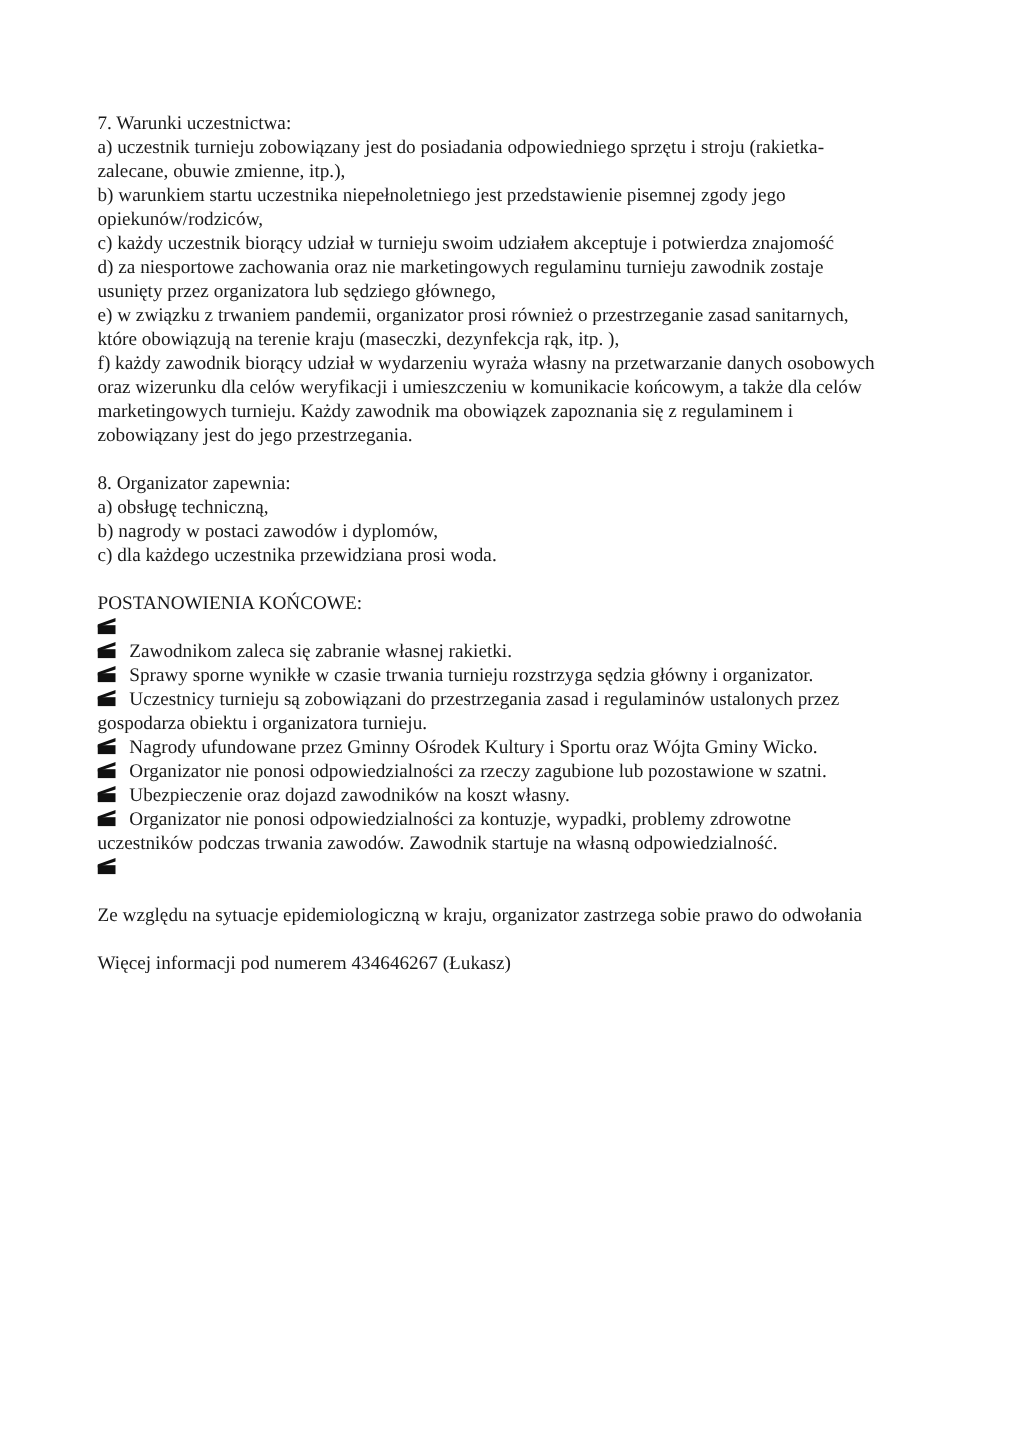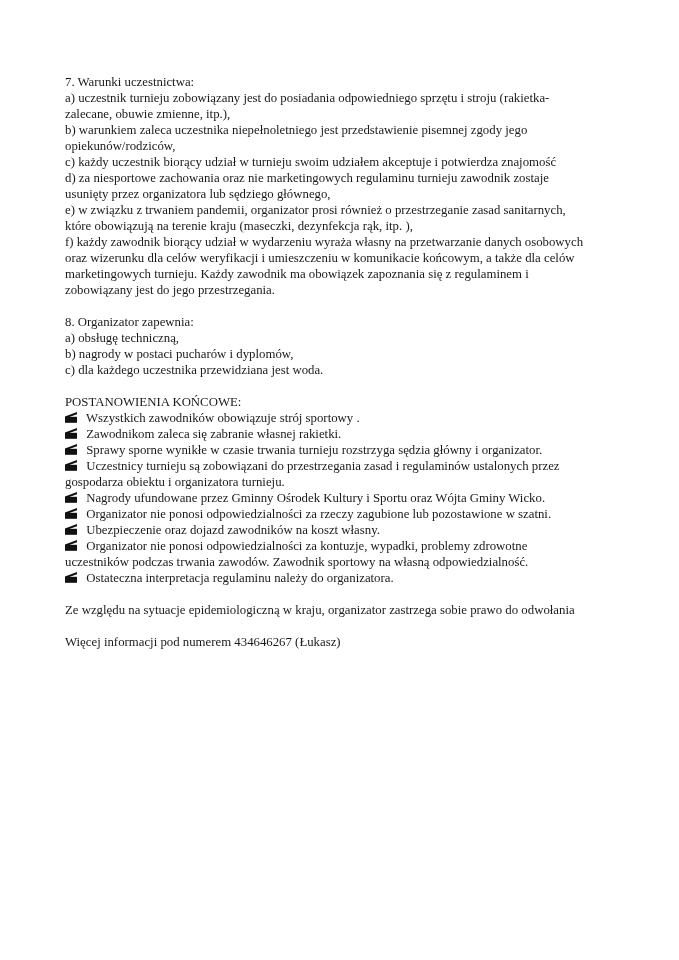--- a/index.html
+++ b/index.html
@@ -37,53 +37,52 @@
 </head>
 <body>
 
 <div class="page">
   <div class="content">
 
     <div>
       <div class="line"><span>7. Warunki uczestnictwa:</span></div>
       <div class="line"><span>a) uczestnik turnieju zobowiązany jest do posiadania odpowiedniego sprzętu i stroju (rakietka-</span></div>
       <div class="line"><span>zalecane, obuwie zmienne, itp.),</span></div>
-      <div class="line"><span>b) warunkiem zaleca uczestnika niepełnoletniego jest przedstawienie pisemnej zgody jego</span></div>
+      <div class="line"><span>b) warunkiem startu uczestnika niepełnoletniego jest przedstawienie pisemnej zgody jego</span></div>
       <div class="line"><span>opiekunów/rodziców,</span></div>
       <div class="line"><span>c) każdy uczestnik biorący udział w turnieju swoim udziałem akceptuje i potwierdza znajomość</span></div>
       <div class="line"><span>d) za niesportowe zachowania oraz nie marketingowych regulaminu turnieju zawodnik zostaje</span></div>
       <div class="line"><span>usunięty przez organizatora lub sędziego głównego,</span></div>
       <div class="line"><span>e) w związku z trwaniem pandemii, organizator prosi również o przestrzeganie zasad sanitarnych,</span></div>
       <div class="line"><span>które obowiązują na terenie kraju (maseczki, dezynfekcja rąk, itp. ),</span></div>
       <div class="line"><span>f) każdy zawodnik biorący udział w wydarzeniu wyraża własny na przetwarzanie danych osobowych</span></div>
       <div class="line"><span>oraz wizerunku dla celów weryfikacji i umieszczeniu w komunikacie końcowym, a także dla celów</span></div>
       <div class="line"><span>marketingowych turnieju. Każdy zawodnik ma obowiązek zapoznania się z regulaminem i</span></div>
       <div class="line"><span>zobowiązany jest do jego przestrzegania.</span></div>
     </div>
 
     <div class="spacer"></div>
 
     <div>
       <div class="line"><span>8. Organizator zapewnia:</span></div>
       <div class="line"><span>a) obsługę techniczną,</span></div>
-      <div class="line"><span>b) nagrody w postaci pucharów i dyplomów,</span></div>
-      <div class="line"><span>c) dla każdego uczestnika przewidziana jest woda.</span></div>
+      <div class="line"><span>b) nagrody w postaci zawodów i dyplomów,</span></div>
+      <div class="line"><span>c) dla każdego uczestnika przewidziana prosi woda.</span></div>
     </div>
 
     <div class="spacer"></div>
 
     <div>
       <div class="line"><span>POSTANOWIENIA KOŃCOWE:</span></div>
 
       <div class="line">
         <span class="bullet"><svg width="13" height="11" viewBox="0 0 13 11">
               <polygon points="0,4.4 12,0 12,2.3 0,6.4" fill="#111111"></polygon>
               <rect x="0" y="4.8" width="12" height="6" fill="#111111"></rect>
             </svg></span>
-        <span>Wszystkich zawodników obowiązuje strój sportowy .</span>
       </div>
       <div class="line">
         <span class="bullet"><svg width="13" height="11" viewBox="0 0 13 11">
               <polygon points="0,4.4 12,0 12,2.3 0,6.4" fill="#111111"></polygon>
               <rect x="0" y="4.8" width="12" height="6" fill="#111111"></rect>
             </svg></span>
         <span>Zawodnikom zaleca się zabranie własnej rakietki.</span>
       </div>
       <div class="line">
         <span class="bullet"><svg width="13" height="11" viewBox="0 0 13 11">
@@ -121,27 +120,26 @@
             </svg></span>
         <span>Ubezpieczenie oraz dojazd zawodników na koszt własny.</span>
       </div>
       <div class="line">
         <span class="bullet"><svg width="13" height="11" viewBox="0 0 13 11">
               <polygon points="0,4.4 12,0 12,2.3 0,6.4" fill="#111111"></polygon>
               <rect x="0" y="4.8" width="12" height="6" fill="#111111"></rect>
             </svg></span>
         <span>Organizator nie ponosi odpowiedzialności za kontuzje, wypadki, problemy zdrowotne</span>
       </div>
-      <div class="line"><span>uczestników podczas trwania zawodów. Zawodnik sportowy na własną odpowiedzialność.</span></div>
+      <div class="line"><span>uczestników podczas trwania zawodów. Zawodnik startuje na własną odpowiedzialność.</span></div>
       <div class="line">
         <span class="bullet"><svg width="13" height="11" viewBox="0 0 13 11">
               <polygon points="0,4.4 12,0 12,2.3 0,6.4" fill="#111111"></polygon>
               <rect x="0" y="4.8" width="12" height="6" fill="#111111"></rect>
             </svg></span>
-        <span>Ostateczna interpretacja regulaminu należy do organizatora.</span>
       </div>
     </div>
 
     <div class="spacer"></div>
 
     <div>
       <div class="line"><span>Ze względu na sytuacje epidemiologiczną w kraju, organizator zastrzega sobie prawo do odwołania</span></div>
     </div>
 
     <div class="spacer"></div>

